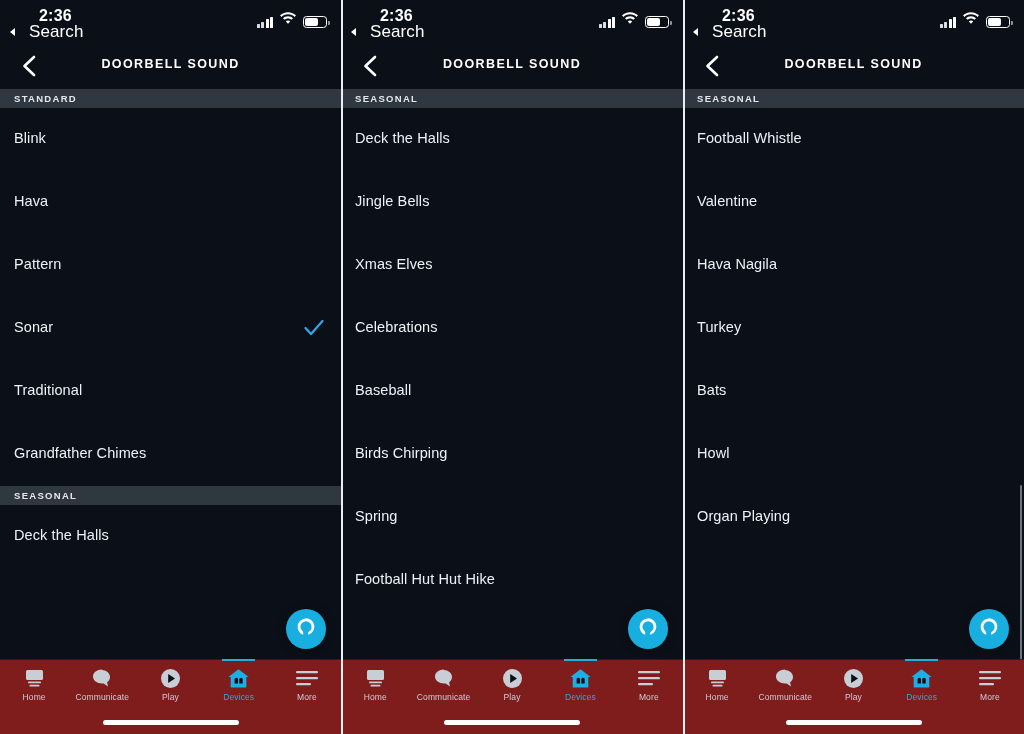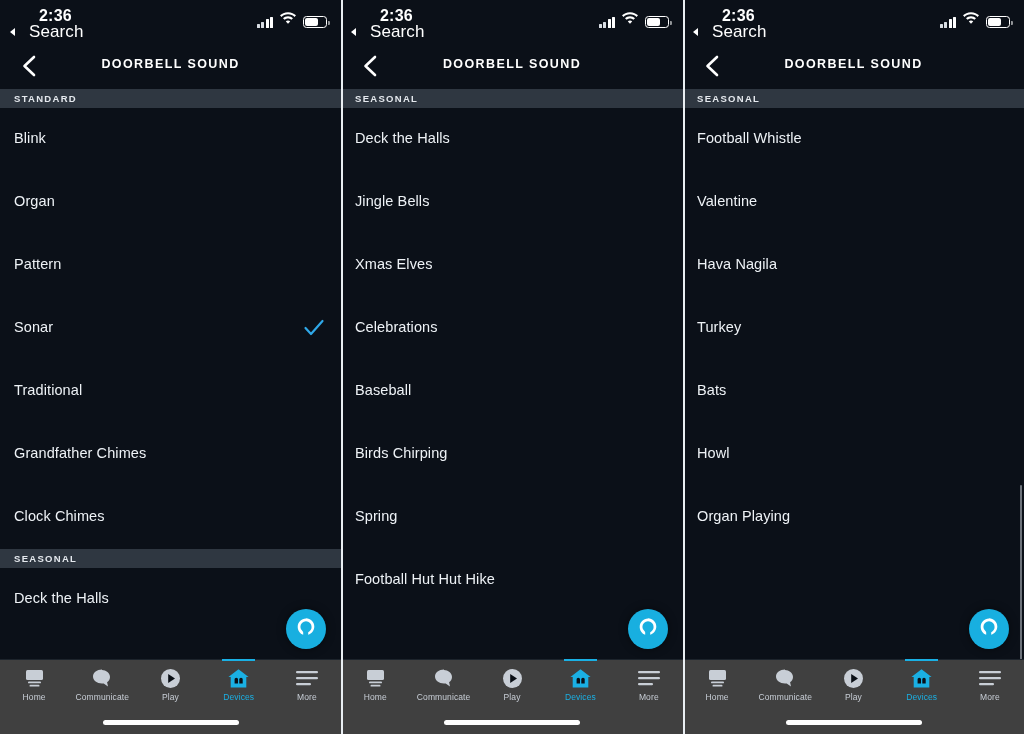--- a/index.html
+++ b/index.html
@@ -192,21 +192,21 @@
     align-items: center;
     justify-content: center;
     box-shadow: 0 0 10px rgba(0,0,0,0.45);
   }
 
   
   .tabbar {
     position: absolute;
     left: 0; right: 0; bottom: 0;
     height: 74px;
-    background: #404040;
+    background: #7f1d1d;
     border-top: 1px solid #1d242c;
     z-index: 30;
   }
   .tabs {
     display: flex;
     height: 52px;
   }
   .tab {
     flex: 1 1 0;
     position: relative;
@@ -290,39 +290,36 @@
         <div class="nav-title">DOORBELL SOUND</div>
       </div>
       <div class="section-head">
         <span>STANDARD</span>
       </div>
       <div class="list">
         <div class="row">
           <span class="label">Blink</span>
         </div>
         <div class="row">
-          <span class="label">Organ</span>
+          <span class="label">Hava</span>
         </div>
         <div class="row">
           <span class="label">Pattern</span>
         </div>
         <div class="row">
           <span class="label">Sonar</span>
           <span class="check"><svg width="22" height="22" viewBox="0 0 22 22">
               <path d="M2.5 11 L8 17 L19.5 4" stroke="#2fa8e8" stroke-width="2.2" fill="none" stroke-linecap="round" stroke-linejoin="round"></path>
             </svg></span>
         </div>
         <div class="row">
           <span class="label">Traditional</span>
         </div>
         <div class="row">
           <span class="label">Grandfather Chimes</span>
-        </div>
-        <div class="row">
-          <span class="label">Clock Chimes</span>
         </div>
       </div>
       <div class="section-head">
         <span>SEASONAL</span>
       </div>
       <div class="list">
         <div class="row nolast">
           <span class="label">Deck the Halls</span>
         </div>
       </div>

